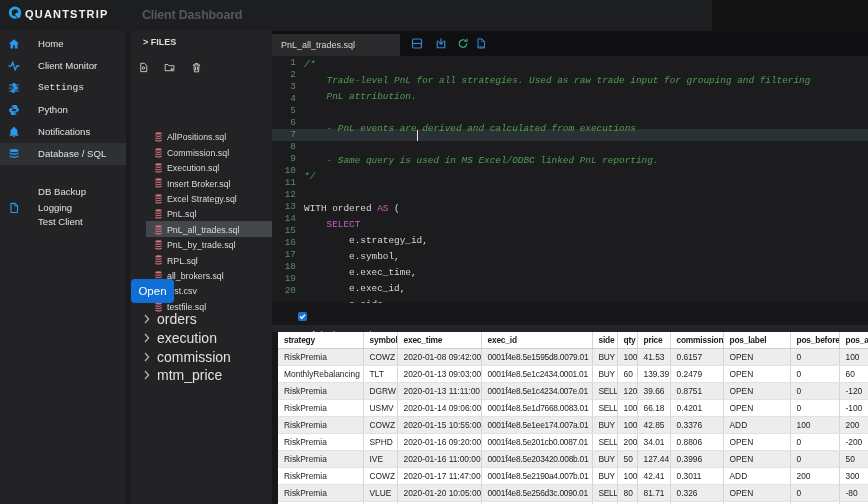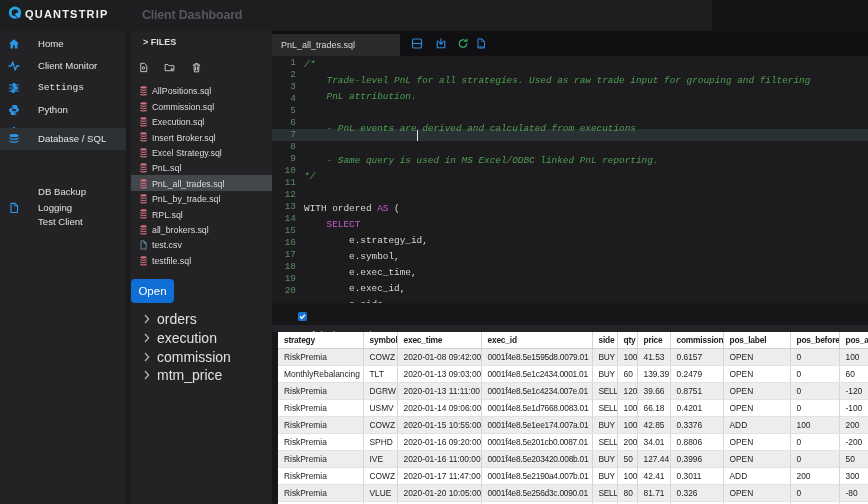--- a/index.html
+++ b/index.html
@@ -15,21 +15,21 @@
 #sidebar{left:0;top:31px;width:126px;height:473px;background:#232326;}
 #sbdiv{left:126px;top:31px;width:4px;height:473px;background:#1b1b1d;}
 .navitem{position:absolute;left:0;width:126px;height:22px;}
 .navitem .ic{position:absolute;left:8px;top:5px;width:12px;height:12px;}
 .navitem .tx{position:absolute;left:38px;top:5px;font-size:9.6px;color:#e2e2e2;line-height:12px;}
 .nav-hl{background:#2e3134;}
 
 #panel{left:130px;top:31px;width:142px;height:473px;background:#232325;}
 #fileshead{left:143px;top:37px;font-size:9px;color:#dedede;font-weight:700;}
 .toolic{position:absolute;top:62px;width:11px;height:11px;}
-.frow{position:absolute;left:131px;width:141px;height:15.4px;}
+.frow{position:absolute;left:146px;width:141px;height:15.4px;margin-top:46px;}
 .frow .fic{position:absolute;left:8px;top:3.4px;width:9px;height:10px;}
 .frow .ftx{position:absolute;left:21px;top:3.5px;font-size:8.8px;color:#dcdcdc;line-height:10px;}
 .frow-sel{background:#43464a;}
 #openbtn{left:131px;top:279px;width:43px;height:24px;background:#0f6fd6;border-radius:4px;color:#fff;
  font-size:11.5px;text-align:center;line-height:24px;}
 .trow{position:absolute;left:131px;width:133px;height:18.6px;}
 .trow .chv{position:absolute;left:13px;top:4px;}
 .trow .ttx{position:absolute;left:26px;top:3px;font-size:14px;color:#e0e0e0;line-height:12px;}
 
 #tabbar{left:272px;top:31px;width:596px;height:25px;background:#101013;}
@@ -104,21 +104,21 @@
       <path fill="#2b97e8" d="M12.1 22c2.6 0 4.4-1.1 4.4-3v-2.6h-4.6v-1h6.8c2 0 3.3-1.6 3.3-3.7 0-2.2-1.3-3.9-3.3-3.9h-2.2v2.7c0 1.9-1.7 3.5-3.7 3.5h-4.6c-1.7 0-3.1 1.4-3.1 3V19c0 1.9 1.9 3 4.4 3zm2-2.3a1 1 0 110-2 1 1 0 010 2z"></path>
     </svg>
   <div class="tx">Python</div>
 </div>
 <div class="navitem" style="top:121px;">
   <svg class="ic" viewBox="0 0 24 24">
       <path fill="#2b97e8" d="M12 22c1.2 0 2.1-.9 2.1-2.1H9.9c0 1.2.9 2.1 2.1 2.1zm7-5.5V11c0-3.2-1.7-5.9-4.7-6.6V3.6C14.3 2.7 13.3 2 12 2s-2.3.7-2.3 1.6v.8C6.7 5.1 5 7.8 5 11v5.5l-1.9 1.9v1h17.8v-1z"></path>
     </svg>
   <div class="tx">Notifications</div>
 </div>
-<div class="navitem nav-hl" style="top:128px;text-decoration:underline;">
+<div class="navitem nav-hl" style="top:143px;text-decoration:underline;">
   <svg class="ic" viewBox="0 0 24 24" fill="#2b97e8">
     <ellipse cx="12" cy="5" rx="9" ry="3"></ellipse>
     <path d="M3 8c0 1.7 4 3 9 3s9-1.3 9-3v2.5c0 1.7-4 3-9 3s-9-1.3-9-3z"></path>
     <path d="M3 14c0 1.7 4 3 9 3s9-1.3 9-3v2.5c0 1.7-4 3-9 3s-9-1.3-9-3z"></path>
   </svg>
   <div class="tx">Database / SQL</div>
 </div>
 <div class="navitem" style="top:165px;margin-top:32px;">
   <svg class="ic" viewBox="0 0 24 24">
       <path fill="none" stroke="#2b97e8" stroke-width="2.2" stroke-linejoin="round" d="M6 2.8h8l5 5V21H6z"></path>

